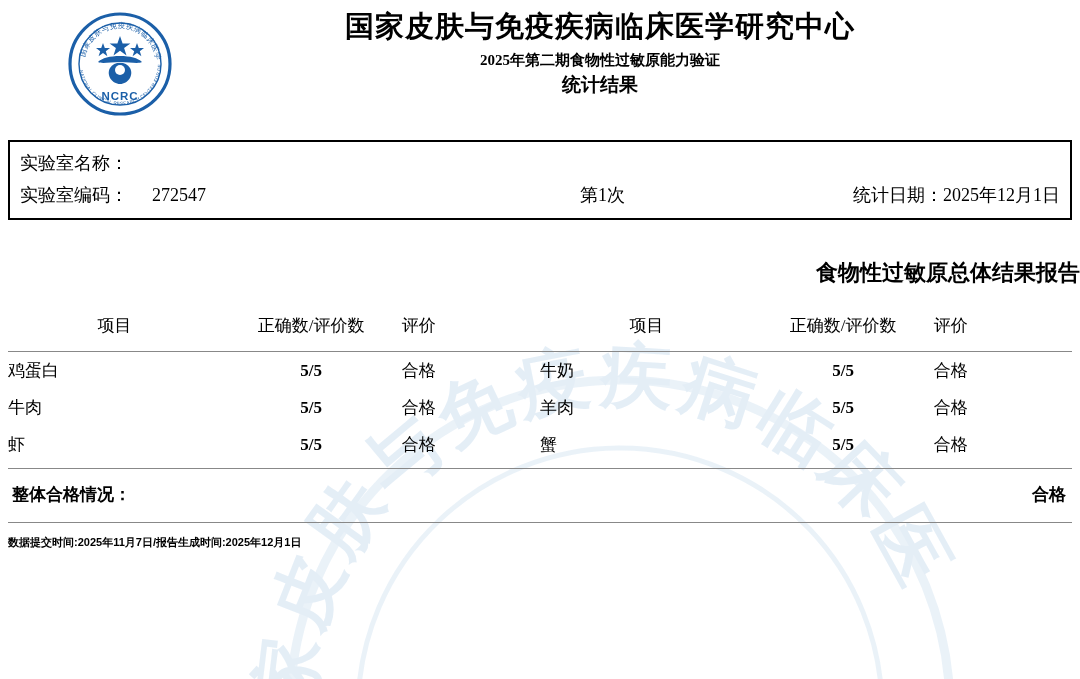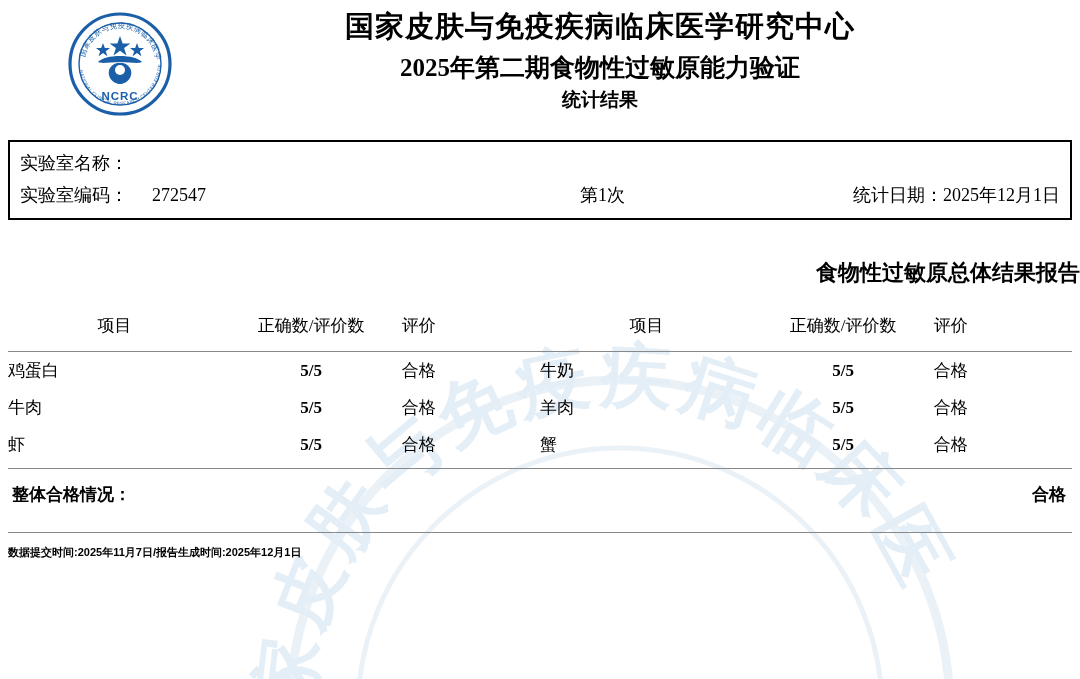--- a/index.html
+++ b/index.html
@@ -54,21 +54,21 @@
     text-align: center;
     padding-right: 120px;
   }
   .title-main {
     font-size: 29px;
     font-weight: bold;
     letter-spacing: 1px;
     line-height: 1.3;
   }
   .title-sub {
-    font-size: 25px;
+    font-size: 15px;
     font-weight: bold;
     line-height: 1.45;
     margin-top: 4px;
   }
   .title-sub2 {
     font-size: 19px;
     font-weight: bold;
     line-height: 1.45;
   }
 
@@ -152,21 +152,21 @@
     position: relative;
     z-index: 2;
     width: 1064px;
     margin: 0 8px;
     border-top: 1.5px solid #888;
     border-bottom: 1.5px solid #888;
     display: flex;
     align-items: center;
     font-size: 17px;
     font-weight: bold;
-    padding: 14px 0 26px 0;
+    padding: 14px 0 16px 0;
   }
   .overall-label { padding-left: 4px; }
   .overall-value { margin-left: auto; padding-right: 6px; }
 
   .footnote {
     position: relative;
     z-index: 2;
     margin: 12px 8px 17px 8px;
     font-size: 11px;
     font-weight: bold;

